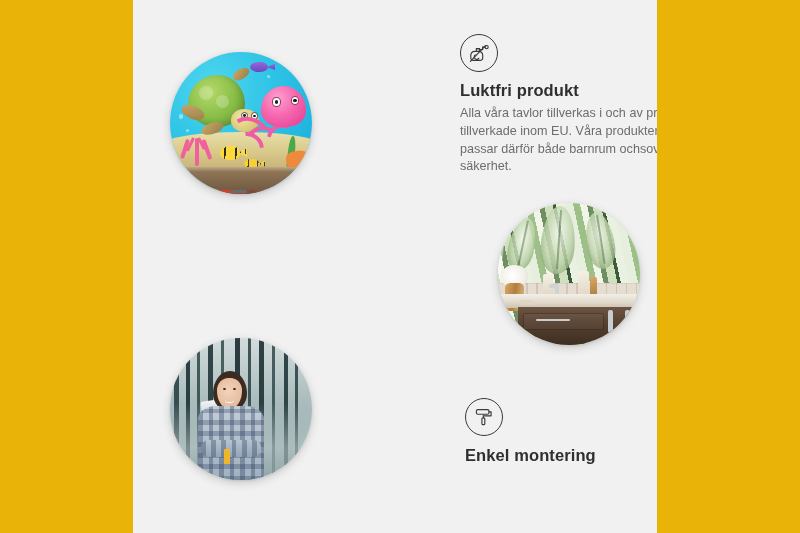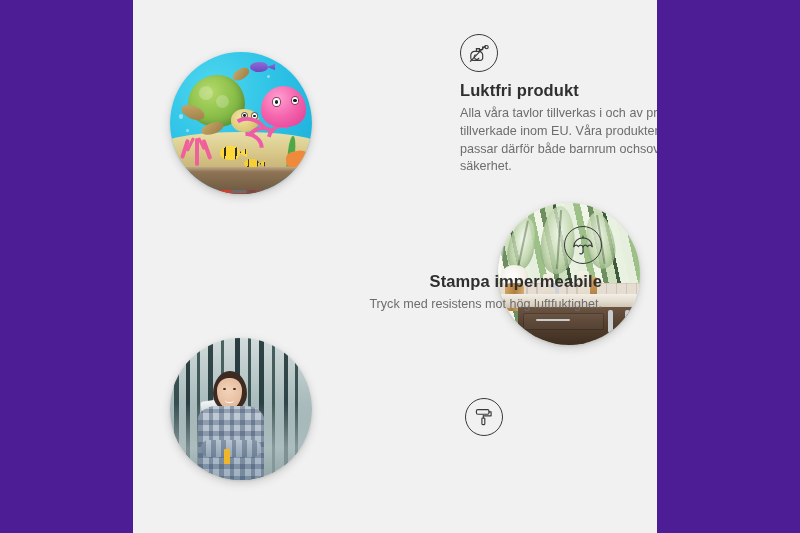--- a/index.html
+++ b/index.html
@@ -10,21 +10,21 @@
     width: 800px;
     height: 533px;
     background: #ffffff;
     font-family: "Liberation Sans", sans-serif;
     overflow: hidden;
   }
   .page {
     position: relative;
     width: 800px;
     height: 533px;
-    background: #4c1d95;
+    background: #eab308;
   }
   .canvas {
     position: absolute;
     left: 133px;
     top: 0;
     width: 524px;
     height: 533px;
     background: #f1f1f1;
     overflow: hidden;
   }
@@ -587,39 +587,27 @@
           <path d="M16.7 7.1h2.4"></path>
           <circle cx="20.6" cy="7.1" r="1.6"></circle>
           <path d="M9.2 14.9a2.5 2.5 0 1 0 3.6 3.4"></path>
           <line x1="4.4" y1="21.4" x2="19.4" y2="5.6"></line>
         </svg>
       </div>
       <div class="feat-title">Luktfri produkt</div>
       <div class="feat-body">Alla våra tavlor tillverkas i och av produkter som är tillverkade inom EU. Våra produkter är luktfria och passar därför både barnrum ochsovrum. 100% säkerhet.</div>
     </div>
 
-    <div class="feature" id="feature-waterproof">
-      <div class="feat-icon">
-        <svg width="24" height="24" viewBox="0 0 24 24" fill="none" stroke="#3a3a3a" stroke-width="1.15" stroke-linecap="round" stroke-linejoin="round">
-          <path d="M2.8 13.6C2.8 8.6 6.9 4.9 12 4.9s9.2 3.7 9.2 8.7"></path>
-          <path d="M2.8 13.6c1.5-1.9 3.1-1.9 4.6 0 1.5-1.9 3.1-1.9 4.6 0 1.5-1.9 3.1-1.9 4.6 0 1.5-1.9 3.1-1.9 4.6 0"></path>
-          <line x1="12" y1="13.6" x2="12" y2="19.1"></line>
-          <path d="M12 19.1a1.9 1.9 0 0 1-3.1 1.4"></path>
-          <line x1="12" y1="3" x2="12" y2="4.9"></line>
-        </svg>
-      </div>
-      <div class="feat-title">Stampa impermeabile</div>
-      <div class="feat-body">Tryck med resistens mot hög luftfuktighet.</div>
-    </div>
 
     <div class="feature" id="feature-mounting">
       <div class="feat-icon">
         <svg width="24" height="24" viewBox="0 0 24 24" fill="none" stroke="#3a3a3a" stroke-width="1.15" stroke-linecap="round" stroke-linejoin="round">
           <rect x="4.4" y="4.6" width="12.6" height="4.6" rx="1.5"></rect>
           <path d="M17 6.9h2.1v3.9H11.3"></path>
           <path d="M11.3 10.8v2.2"></path>
           <rect x="9.9" y="13" width="2.9" height="6.6" rx="0.8"></rect>
         </svg>
       </div>
+      <div class="feat-title">Enkel montering</div>
     </div>
 
   </div>
 </div>
 
 </body></html>

